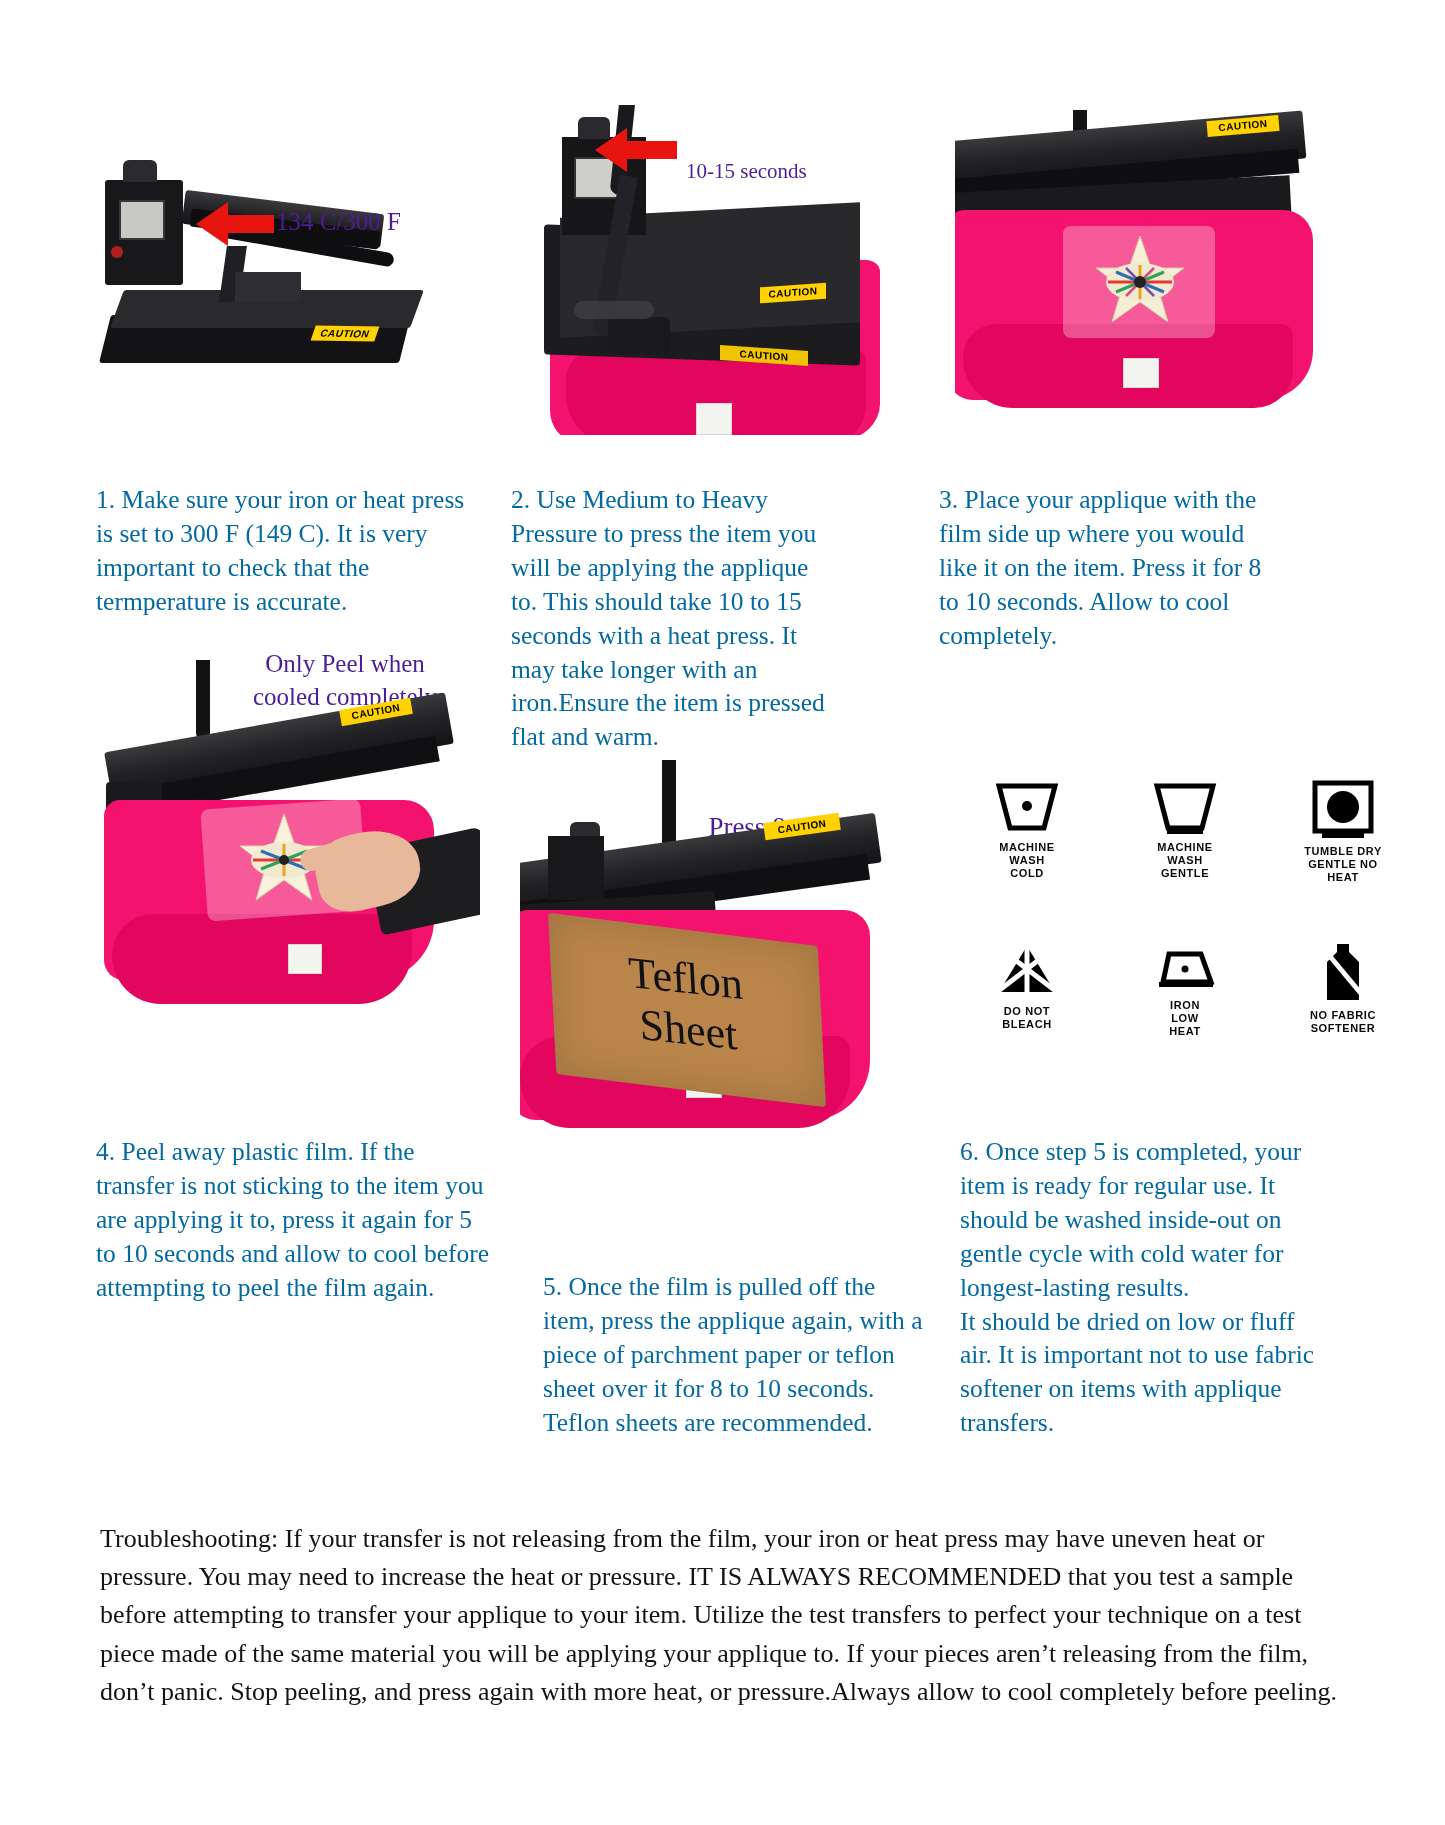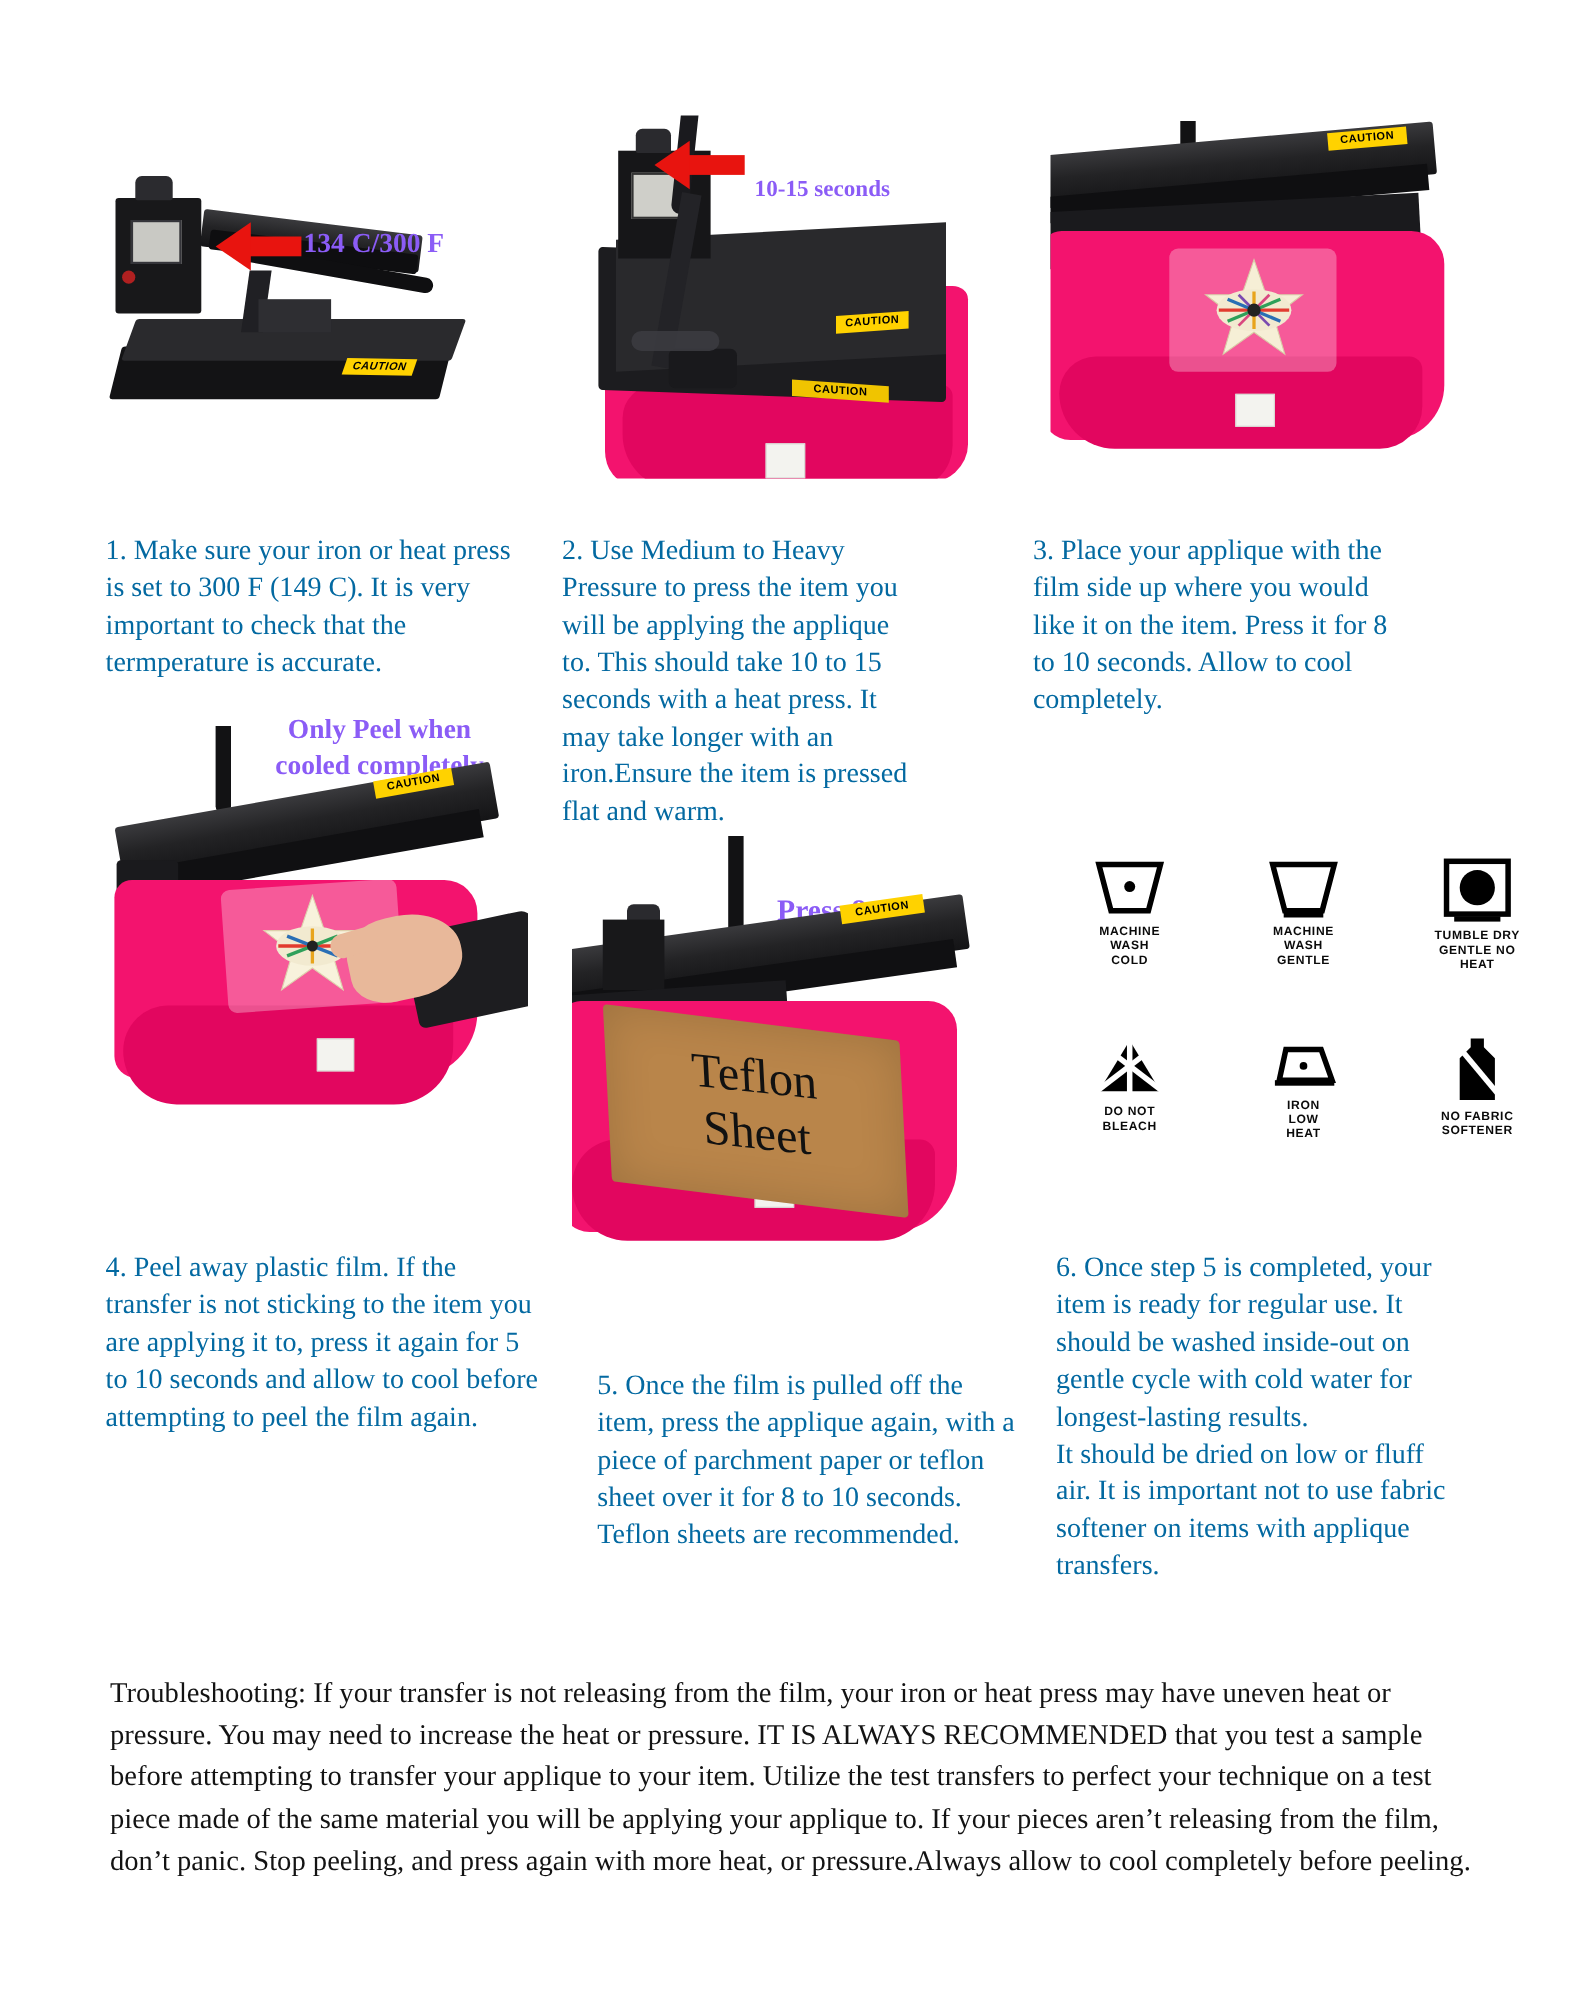--- a/index.html
+++ b/index.html
@@ -62,24 +62,23 @@
   
   .caption {
     position: absolute;
     font-size: 25.5px;
     line-height: 1.33;
     color: #0369a1;
   }
   .annot {
     position: absolute;
     font-size: 25px;
-    color: #8b5cf6;
+    color: #4c1d95;
     line-height: 1.3;
     text-align: center;
-    font-weight: bold;
   }
   .annot.small { font-size: 21px; }
   .trouble {
     position: absolute;
     font-size: 26px;
     line-height: 1.47;
     color: #131313;
   }
 
   
@@ -320,21 +319,21 @@
 
     <div class="shirt" style="left:-10px; top:150px; width:360px; height:210px; border-radius:18px 26px 60px 26px;"></div>
     <div class="shirt dark" style="left:0px; top:276px; width:330px; height:92px; border-radius:48px 16px 60px 58px;"></div>
     <div class="tag" style="left:166px; top:306px; width:34px; height:30px;"></div>
 
     <div class="teflon" style="left:32px; top:170px; width:270px; height:160px; transform: skewY(10deg) rotate(-3deg); border-radius:4px;"></div>
     <div class="teflon-text" style="left:52px; top:194px; width:230px; white-space:pre-line; transform: skewY(9deg) rotate(-3deg);">Teflon
 Sheet</div>
   </div>
 
-  <div class="caption" style="left:543px; top:1242px; width:380px;">5. Once the film is pulled off the item, press the applique again, with a piece of parchment paper or teflon sheet over it for 8 to 10 seconds. Teflon sheets are recommended.</div>
+  <div class="caption" style="left:543px; top:1270px; width:380px;">5. Once the film is pulled off the item, press the applique again, with a piece of parchment paper or teflon sheet over it for 8 to 10 seconds. Teflon sheets are recommended.</div>
 
   <div class="care-grid" style="left:968px; top:780px;gap:40px;">
 
     <div class="care-cell">
       <svg width="64" height="54" viewBox="0 0 64 54">
         <path d="M4 6 L60 6 L49 48 L15 48 Z" fill="none" stroke="#000" stroke-width="5"></path>
         <circle cx="32" cy="26" r="5" fill="#000"></circle>
       </svg>
       <div class="care-label" style="white-space:pre-line;">MACHINE
 WASH

